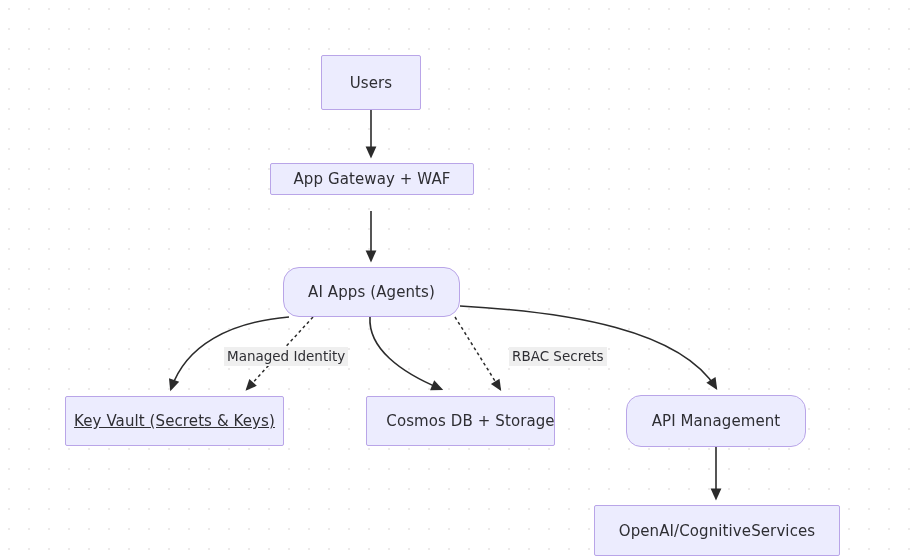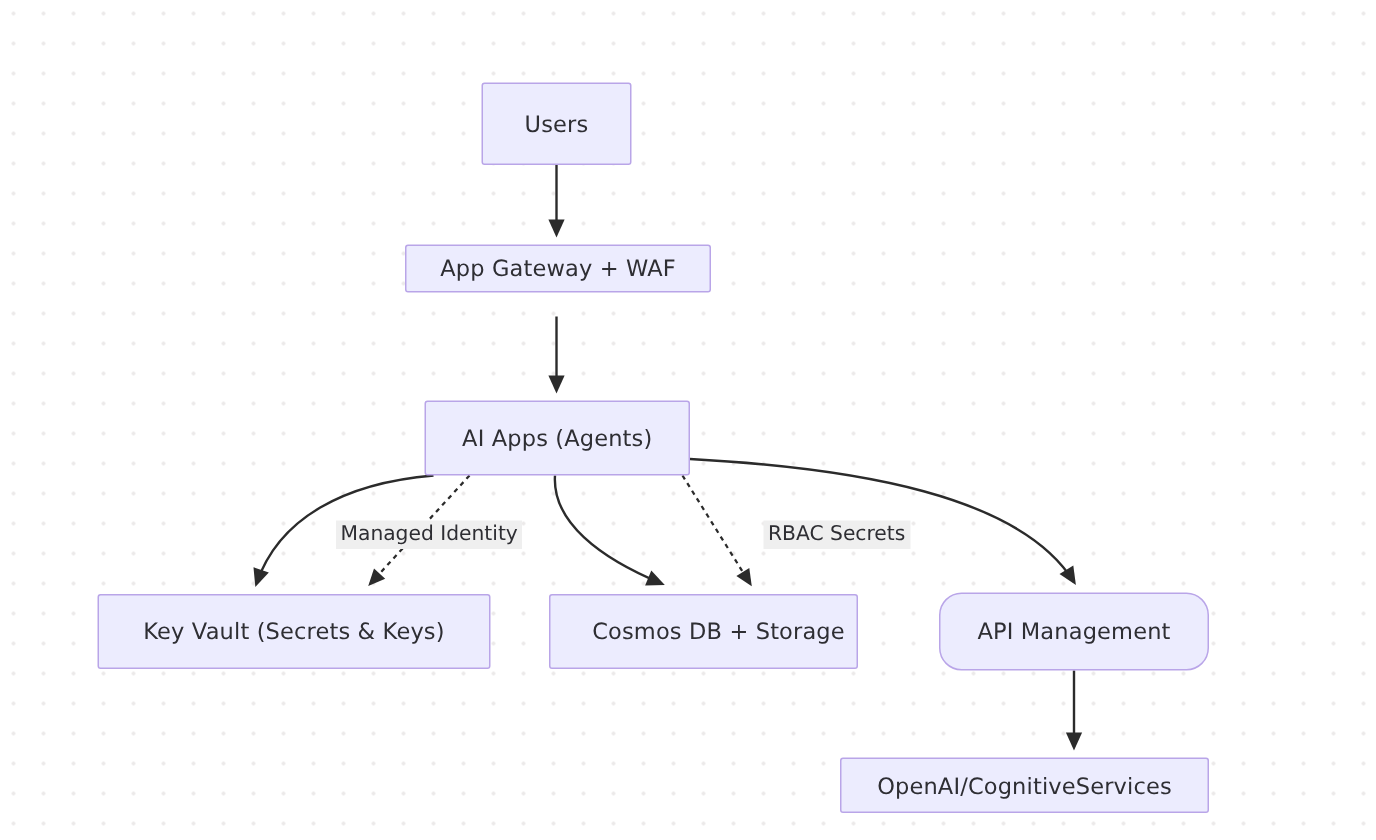--- a/index.html
+++ b/index.html
@@ -81,37 +81,37 @@
   </svg>
 
   <div class="node" style="left:321px; top:55px; width:100px; height:55px;">
     <span>Users</span>
   </div>
 
   <div class="node" style="left:270px; top:163px; width:204px; height:32px;">
     <span>App Gateway + WAF</span>
   </div>
 
-  <div class="node" style="left:283px; top:267px; width:177px; height:50px;">
+  <div class="node" style="left:283px; top:267px; width:177px; height:50px;border-radius:16px;">
     <span>AI Apps (Agents)</span>
   </div>
 
-  <div class="node" style="left:65px; top:396px; width:262px; height:50px;">
+  <div class="node" style="left:65px; top:396px; width:219px; height:50px;text-decoration:underline;">
     <span>Key Vault (Secrets &amp; Keys)</span>
   </div>
 
-  <div class="node" style="left:366px; top:396px; width:206px; height:50px;padding-left:20px;">
+  <div class="node" style="left:366px; top:396px; width:189px; height:50px;padding-left:20px;">
     <span>Cosmos DB + Storage</span>
   </div>
 
   <div class="node" style="left:626px; top:395px; width:180px; height:52px;border-radius:15px;">
     <span>API Management</span>
   </div>
 
-  <div class="node" style="left:560px; top:505px; width:246px; height:37px;text-align:center;">
+  <div class="node" style="left:594px; top:505px; width:246px; height:51px;text-align:center;">
     <span>OpenAI/CognitiveServices</span>
   </div>
 
   <div class="edge-label" style="left:224px; top:347px;">Managed Identity</div>
 
   <div class="edge-label" style="left:509px; top:347px;">RBAC Secrets</div>
 
 </div>
 
 </body></html>

